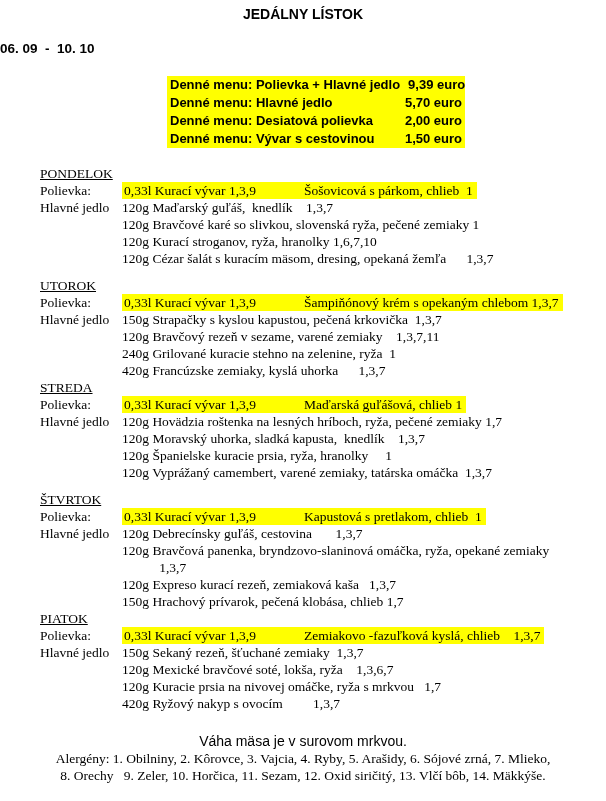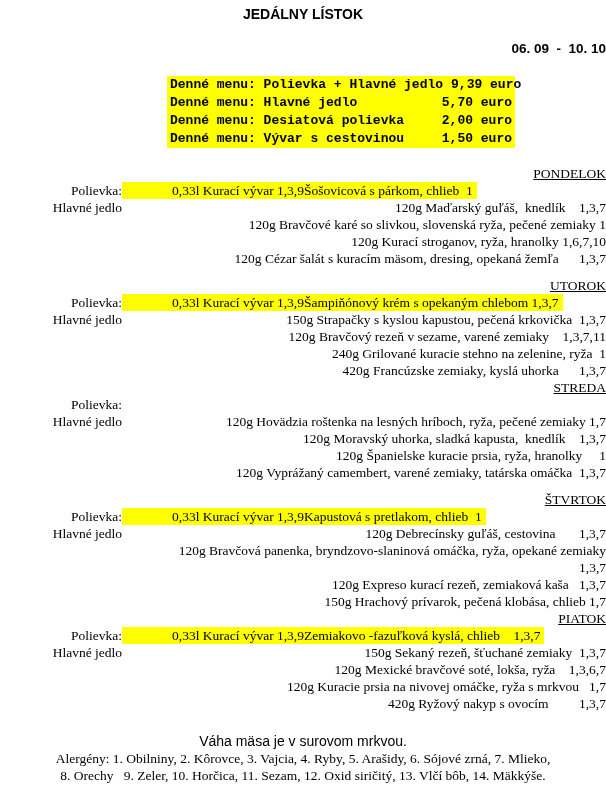--- a/index.html
+++ b/index.html
@@ -16,47 +16,47 @@
 
   .title {
     text-align: center;
     font-family: "Liberation Sans", sans-serif;
     font-weight: bold;
     font-size: 14px;
     white-space: pre;
     line-height: 17px;
   }
   .date {
-    text-align: right;
+    text-align: left;
     font-family: "Liberation Sans", sans-serif;
     font-weight: bold;
     font-size: 13.5px;
     white-space: pre;
     margin-top: 17px;
     line-height: 17px;
   }
 
   .price-box {
     margin: 19px 0 0 167px;
-    width: 348px;
-    font-family: Liberation Mono, monospace;
+    width: 298px;
+    font-family: Liberation Sans, sans-serif;
     font-weight: bold;
     font-size: 13px;
   }
   .price-row {
     display: flex;
     justify-content: space-between;
     background: var(--hl);
     line-height: 18px;
     padding: 0 3px;
   }
   .price-row .price-value { margin-left: 8px; white-space: pre; }
   .price-row .price-label { white-space: pre; }
 
-  #days { margin-top: 17px; text-align: right; }
+  #days { margin-top: 17px; }
   .day { margin-left: 40px; }
   .day.loose { margin-bottom: 10px; }
   .day-header {
     text-decoration: underline;
     line-height: 17px;
     white-space: pre;
   }
   .row { display: flex; align-items: flex-start; }
   .col-label { width: 82px; flex-shrink: 0; line-height: 17px; white-space: pre; }
   .soup-highlight {
@@ -141,20 +141,21 @@
             <div class="main-line">240g Grilované kuracie stehno na zelenine, ryža  1</div>
             <div class="main-line">420g Francúzske zemiaky, kyslá uhorka      1,3,7</div>
           </div>
     </div>
   </section>
 
   <section class="day loose">
     <div class="day-header">STREDA</div>
     <div class="row">
       <span class="col-label">Polievka:</span>
+      <span class="soup-highlight"><span class="soup-base">0,33l Kurací vývar 1,3,9</span><span class="soup-special">Maďarská guľášová, chlieb 1</span></span>
     </div>
     <div class="row">
       <span class="col-label">Hlavné jedlo</span>
       <div class="mains">
             <div class="main-line">120g Hovädzia roštenka na lesných hríboch, ryža, pečené zemiaky 1,7</div>
             <div class="main-line">120g Moravský uhorka, sladká kapusta,  knedlík    1,3,7</div>
             <div class="main-line">120g Španielske kuracie prsia, ryža, hranolky     1</div>
             <div class="main-line">120g Vyprážaný camembert, varené zemiaky, tatárska omáčka  1,3,7</div>
           </div>
     </div>

